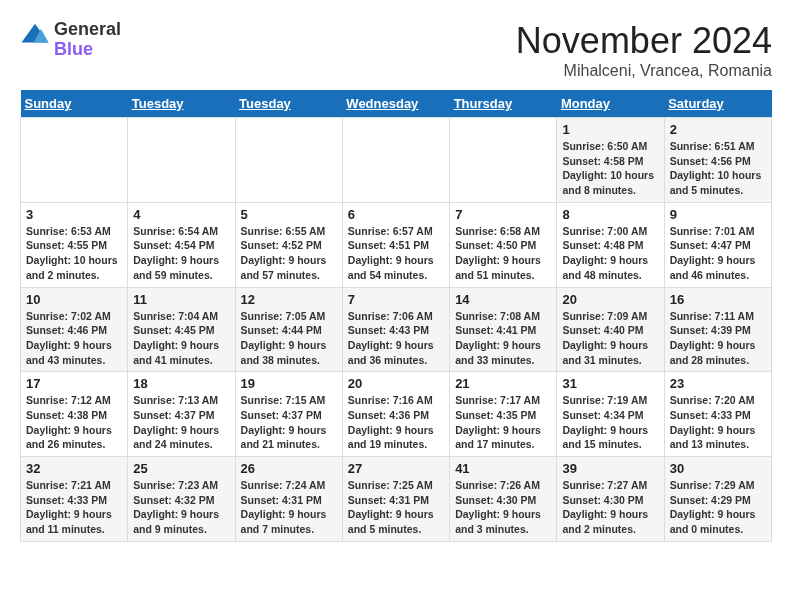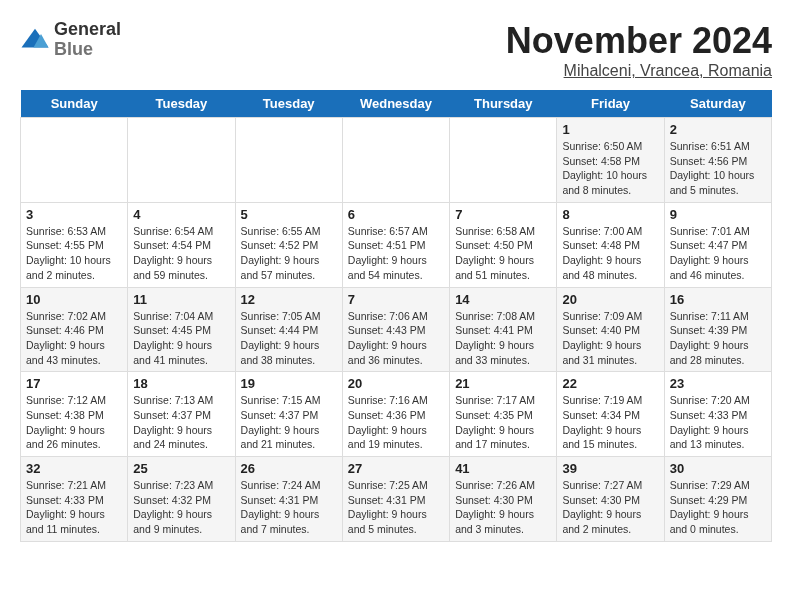--- a/index.html
+++ b/index.html
@@ -11,64 +11,64 @@
       padding: 20px;
     }
     .header {
       display: flex;
       justify-content: space-between;
       align-items: flex-start;
       margin-bottom: 10px;
     }
     .logo {
       display: flex;
-      align-items: center;
+      align-items: flex-start;
       gap: 4px;
     }
     .logo-text {
       display: flex;
       flex-direction: column;
       font-size: 18px;
       font-weight: bold;
       line-height: 1.1;
     }
     .logo-general { color: #333; }
-    .logo-blue { color: #737373; }
+    .logo-blue { color: #8b5cf6; }
     .logo-icon {
       width: 30px;
       height: 30px;
     }
     .title-section {
       text-align: right;
     }
     .month-title {
       font-size: 36px;
-      font-weight: bold;
+      font-weight: normal;
       color: #222;
       margin-left: 16px;
     }
     .location {
       font-size: 16px;
       color: #444;
-      text-decoration: underline;
     }
     table {
       width: 100%;
       border-collapse: collapse;
       font-size: 11px;
     }
     thead tr {
       background-color: #1a6fba;
       color: #fff;
     }
     thead th {
       padding: 6px 4px;
-      text-align: center;
+      text-align: left;
       font-size: 13px;
       font-weight: bold;
+      text-decoration: underline;
     }
     tbody tr {
       vertical-align: top;
     }
     tbody tr:nth-child(odd) {
       background-color: #f5f5f5;
     }
     tbody tr:nth-child(even) {
       background-color: #ffffff;
     }
@@ -83,20 +83,21 @@
       font-size: 13px;
       font-weight: bold;
       color: #222;
       display: block;
       margin-bottom: 2px;
     }
     .day-info {
       font-size: 10.5px;
       color: #333;
       line-height: 1.4;
+      font-weight: bold;
     }
     .empty-cell {
       background: #fff;
     }
   </style>
 </head>
 <body>
 
 <div class="header">
   <div class="logo">
@@ -116,21 +117,21 @@
 </div>
 
 <table>
   <thead>
     <tr>
     <th>Sunday</th>
         <th>Tuesday</th>
         <th>Tuesday</th>
         <th>Wednesday</th>
         <th>Thursday</th>
-        <th>Friday</th>
+        <th>Monday</th>
         <th>Saturday</th>
       </tr>
   </thead>
   <tbody id="calendar-body">
   <tr>
         <td class="empty-cell"></td>
         <td class="empty-cell"></td>
         <td class="empty-cell"></td>
         <td class="empty-cell"></td>
         <td class="empty-cell"></td>
@@ -218,21 +219,21 @@
         </td>
         <td>
           <span class="day-number">20</span>
           <div class="day-info">Sunrise: 7:16 AM<br>Sunset: 4:36 PM<br>Daylight: 9 hours and 19 minutes.</div>
         </td>
         <td>
           <span class="day-number">21</span>
           <div class="day-info">Sunrise: 7:17 AM<br>Sunset: 4:35 PM<br>Daylight: 9 hours and 17 minutes.</div>
         </td>
         <td>
-          <span class="day-number">22</span>
+          <span class="day-number">31</span>
           <div class="day-info">Sunrise: 7:19 AM<br>Sunset: 4:34 PM<br>Daylight: 9 hours and 15 minutes.</div>
         </td>
         <td>
           <span class="day-number">23</span>
           <div class="day-info">Sunrise: 7:20 AM<br>Sunset: 4:33 PM<br>Daylight: 9 hours and 13 minutes.</div>
         </td>
       </tr>
       <tr>
         <td>
           <span class="day-number">32</span>

